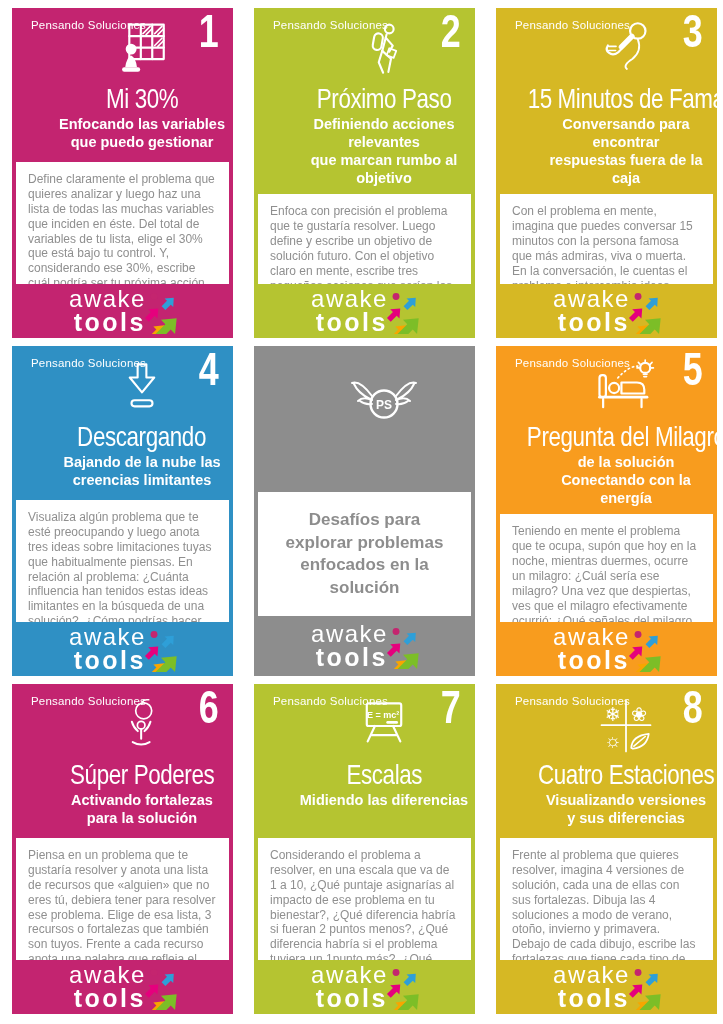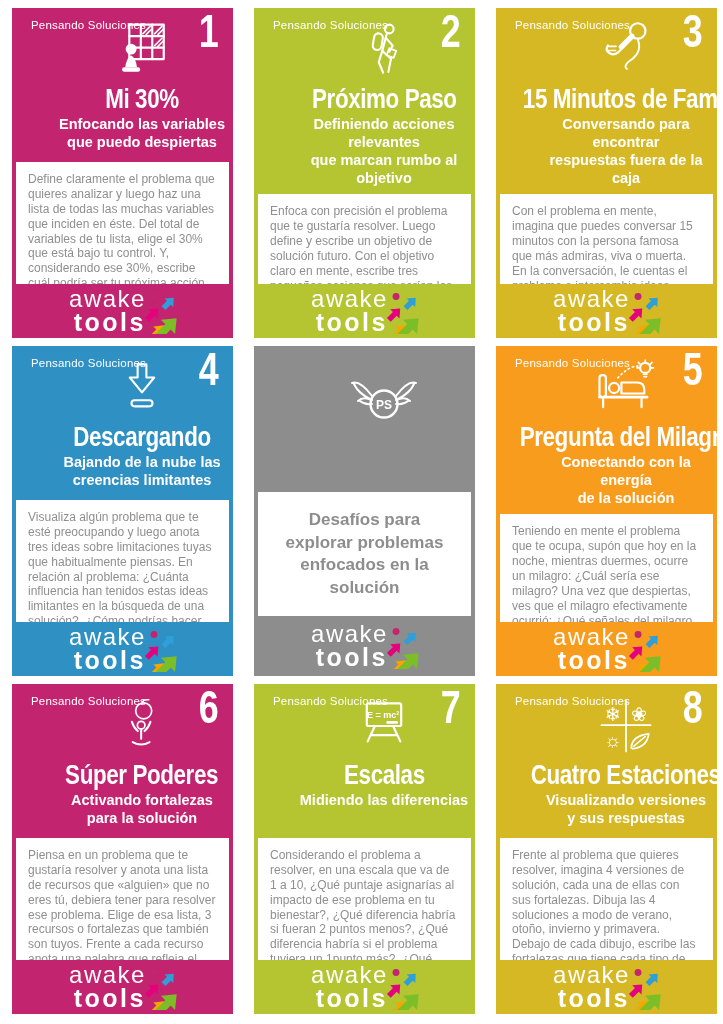--- a/index.html
+++ b/index.html
@@ -7,21 +7,21 @@
   .page{box-sizing:border-box;width:723px;height:1024px;padding:8px 6px 10px 12px;
         display:grid;grid-template-columns:repeat(3,1fr);grid-template-rows:repeat(3,1fr);
         gap:8px 21px;background:#fff;}
   .card{position:relative;background:var(--c);display:flex;flex-direction:column;overflow:hidden;}
   .card-top{flex:0 0 auto;min-height:148px;position:relative;display:flex;flex-direction:column;align-items:center;padding-left:39px;}
   .card-label{position:absolute;top:11px;left:19px;font-size:11.5px;color:#fff;letter-spacing:.2px;}
   .card-number{position:absolute;top:0px;right:14px;font-size:46px;font-weight:bold;color:#fff;
                transform:scaleX(.78);transform-origin:100% 0;line-height:1;}
   .card-icon{margin-top:12px;height:60px;display:flex;align-items:center;justify-content:center;}
   .card-icon svg{display:block;}
-  .card-title{margin-top:4px;color:#fff;font-weight:bold;font-size:28px;line-height:1.05;text-align:center;white-space:nowrap;}
+  .card-title{margin-top:4px;color:#fff;font-weight:normal;font-size:28px;line-height:1.05;text-align:center;white-space:nowrap;}
   .card-title .cond{display:inline-block;transform:scaleX(.8);transform-origin:50% 50%;letter-spacing:-.5px;}
   .card-subtitle{margin-top:3px;color:#fff;font-weight:bold;font-size:14.5px;line-height:1.24;text-align:center;}
   .card-subtitle span{display:block;}
   .card-band{flex:1 1 auto;background:#fff;margin:6px 4px 0 4px;padding:10px 12px;overflow:hidden;}
   .card-body{margin:0;color:#8F8F8F;font-size:12px;line-height:1.24;}
   .card-footer{flex:0 0 54px;display:flex;align-items:center;justify-content:center;}
   
   .card--center .card-top{min-height:0;}
   .card--center .card-icon{margin-top:18px;height:66px;}
   .card--center .card-title{margin-top:8px;font-size:37px;line-height:1.12;}
@@ -56,21 +56,21 @@
           <g fill="#fff" stroke="none">
             <circle cx="20" cy="31" r="6"></circle>
             <path d="M13.5,51 q1.5,-11 6.5,-13 q5,2 6.5,13 z"></path>
             <rect x="10" y="51" width="20" height="5" rx="2.5"></rect>
           </g>
         </svg>
       </div>
       <div class="card-title"><span class="cond">Mi 30%</span></div>
       <div class="card-subtitle">
         <span>Enfocando las variables</span>
-          <span>que puedo despiertas</span>
+          <span>que puedo gestionar</span>
       </div>
     </div>
     <div class="card-band">
       <p class="card-body">Define claramente el problema que quieres analizar y luego haz una lista de todas las muchas variables que inciden en éste. Del total de variables de tu lista, elige el 30% que está bajo tu control. Y, considerando ese 30%, escribe cuál podría ser tu próxima acción hacia la solución.</p>
     </div>
     <div class="card-footer">
       <div class="logo">
         <div class="logo-words">
           <span class="logo-awake">awake</span>
           <span class="logo-tools">tools</span>
@@ -289,22 +289,22 @@
           <path d="M6,41 H58" stroke-width="3"></path>
           <path d="M10,43 V52 M52,43 V52"></path>
           <path d="M26,20 Q38,7 48,7" stroke-width="1.8" stroke-dasharray="1.5,3.5"></path>
           <circle cx="56" cy="9" r="5.5"></circle>
           <path d="M54,16 h4 M54.5,18.5 h3" stroke-width="1.8"></path>
           <path d="M56,0.5 v2 M48.5,3 l1.8,1.8 M63.5,3 l-1.8,1.8 M47,9 h2.5 M65,9 h-2.5" stroke-width="1.8"></path>
         </svg>
       </div>
       <div class="card-title"><span class="cond">Pregunta del Milagro</span></div>
       <div class="card-subtitle">
-        <span>Conectando con la energía</span>
-          <span>de la solución</span>
+        <span>de la solución</span>
+          <span>Conectando con la energía</span>
       </div>
     </div>
     <div class="card-band">
       <p class="card-body">Teniendo en mente el problema que te ocupa, supón que hoy en la noche, mientras duermes, ocurre un milagro: ¿Cuál sería ese milagro? Una vez que despiertas, ves que el milagro efectivamente ocurrió: ¿Qué señales del milagro encontrarías al incorporarte a tu día? ó ¿Cómo te darías cuenta del milagro?</p>
     </div>
     <div class="card-footer">
       <div class="logo">
         <div class="logo-words">
           <span class="logo-awake">awake</span>
           <span class="logo-tools">tools</span>
@@ -434,21 +434,21 @@
           <text x="17" y="56" font-size="22" text-anchor="middle">☼</text>
           <g>
             <path d="M38,57 Q39,43 58,41 Q56,56 40,58 z" stroke-width="2"></path>
             <path d="M41,55 L54,44" stroke-width="1.8"></path>
           </g>
         </svg>
       </div>
       <div class="card-title"><span class="cond">Cuatro Estaciones</span></div>
       <div class="card-subtitle">
         <span>Visualizando versiones</span>
-          <span>y sus respuestas</span>
+          <span>y sus diferencias</span>
       </div>
     </div>
     <div class="card-band">
       <p class="card-body">Frente al problema que quieres resolver, imagina 4 versiones de solución, cada una de ellas con sus fortalezas. Dibuja las 4 soluciones a modo de verano, otoño, invierno y primavera. Debajo de cada dibujo, escribe las fortalezas que tiene cada tipo de solución. Finalmente, elige la mejor solución.</p>
     </div>
     <div class="card-footer">
       <div class="logo">
         <div class="logo-words">
           <span class="logo-awake">awake</span>
           <span class="logo-tools">tools</span>

